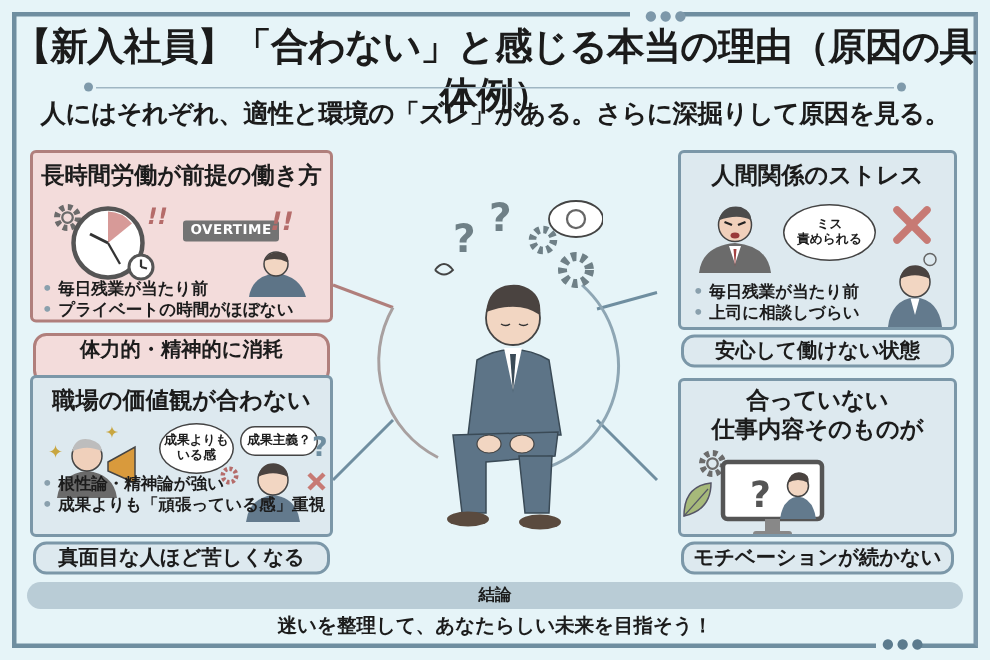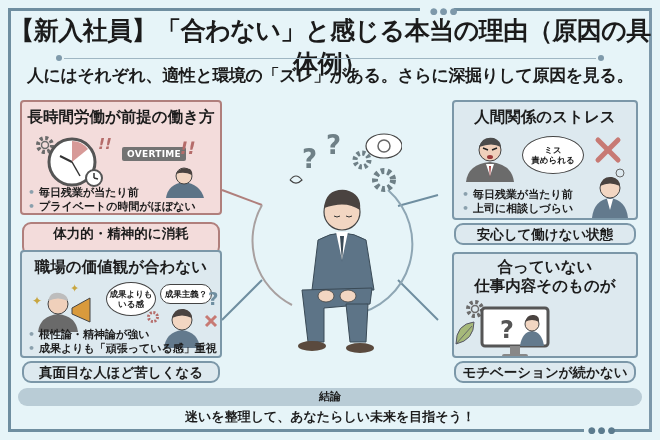--- a/index.html
+++ b/index.html
@@ -187,21 +187,21 @@
   </svg>
   <svg class="icon" style="left:140px;top:50px" width="40" height="46" viewBox="0 0 40 46">
     <path d="M2 46 Q4 30 20 28 Q36 30 38 46 Z" fill="#637a8d"></path>
     <circle cx="20" cy="18" r="10" fill="#f2d6c2" stroke="#444" stroke-width="1"></circle>
     <path d="M10 16 Q12 6 22 7 Q30 9 30 16 Q20 11 10 16 Z" fill="#4a4340"></path>
   </svg>
   <svg class="icon" style="left:182px;top:62px" width="14" height="14" viewBox="0 0 14 14">
     <line x1="2" y1="2" x2="12" y2="12" stroke="#c77a74" stroke-width="3"></line>
     <line x1="12" y1="2" x2="2" y2="12" stroke="#c77a74" stroke-width="3"></line>
   </svg>
-  <ul class="bullets" style="left:6px;top:76px;">
+  <ul class="bullets" style="left:6px;top:64px;">
     <li>根性論・精神論が強い</li>
     <li>成果よりも「頑張っている感」重視</li>
   </ul>
 </div>
 <div class="footer-pill blue" style="left:22px;top:361px;width:198px;height:22px;">真面目な人ほど苦しくなる</div>
 
 <div class="card blue" style="left:452px;top:252px;width:186px;height:106px;">
   <div class="card-title" style="margin-top:4px;">
     <div>合っていない</div>
     <div>仕事内容そのものが</div>

